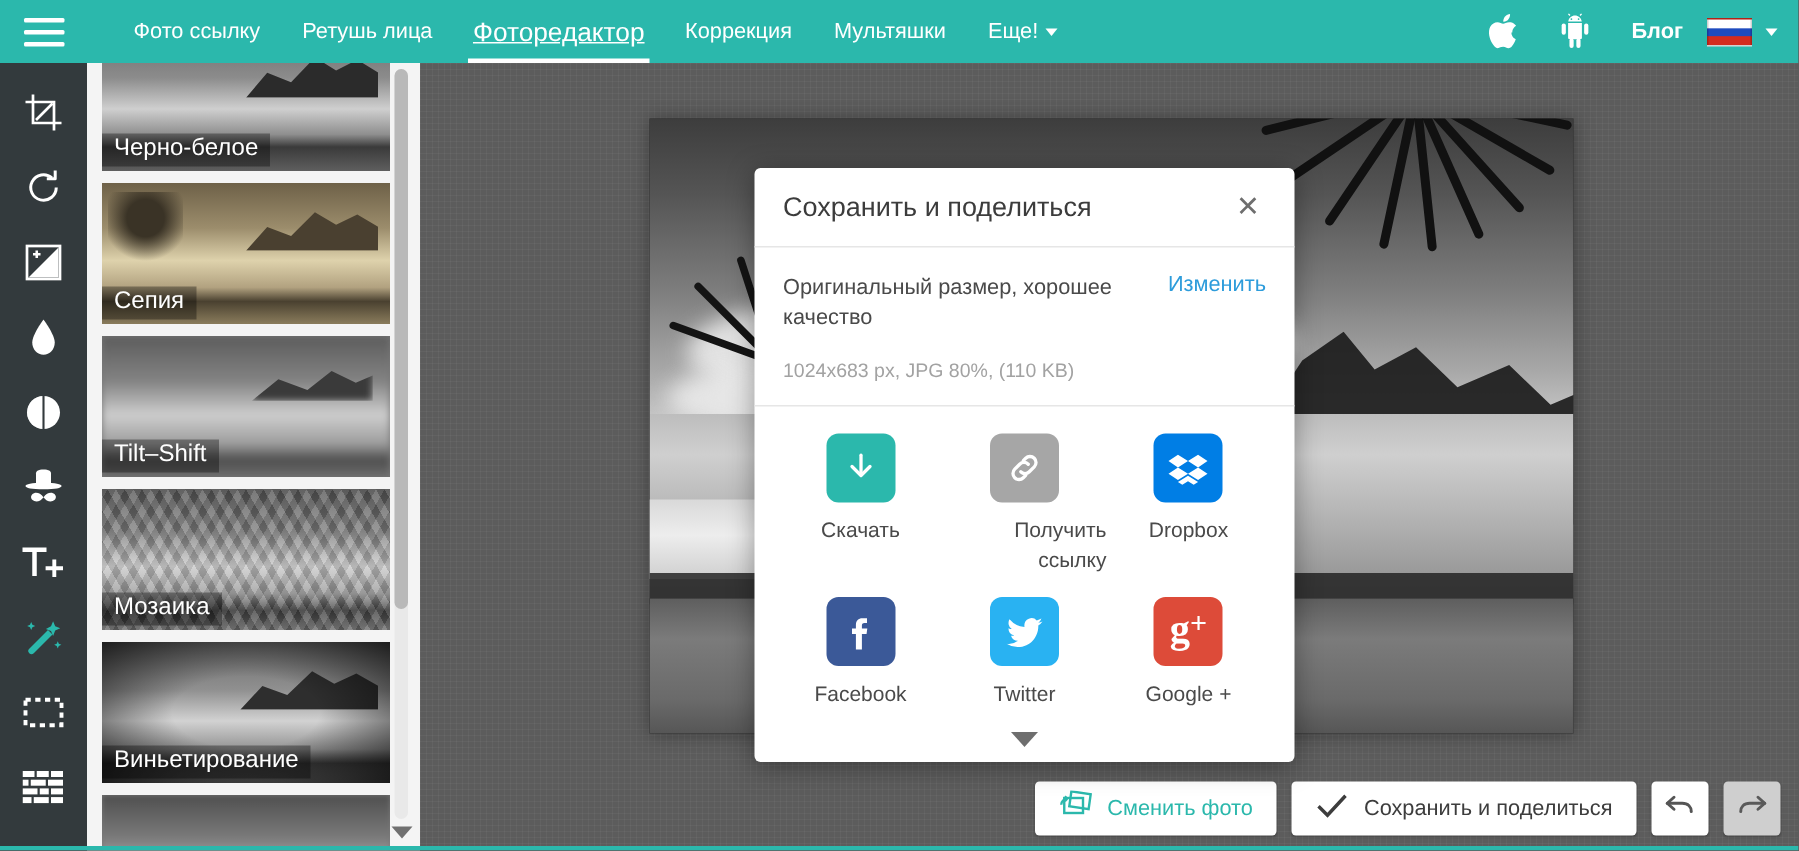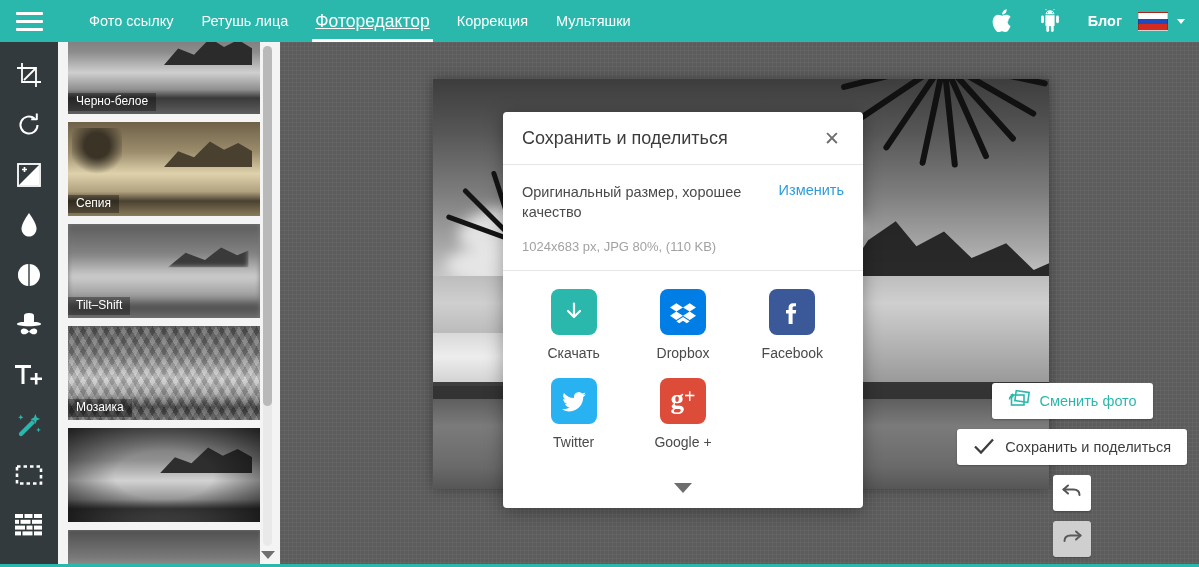--- a/index.html
+++ b/index.html
@@ -69,21 +69,21 @@
     position: absolute; left: 58px; top: 42px; width: 222px; height: 525px;
     background: #f4f4f4; overflow: hidden; z-index: 20;
   }
   .filters-scroll { position: absolute; left: 0; top: -22px; width: 205px; }
   .thumb {
     position: relative; width: 192px; height: 94px; margin: 0 0 8px 10px;
     overflow: hidden; cursor: pointer; background: #777;
   }
   .thumb .label {
     position: absolute; left: 0; bottom: 3px;
-    color: #fff; font-size: 12px; padding: 1px 8px 3px 8px;
+    color: #fff; font-size: 16px; padding: 1px 8px 3px 8px;
     background: rgba(0,0,0,0.34); white-space: nowrap; margin-top: 43px;
   }
   .sb-track {
     position: absolute; right: 8px; top: 4px; width: 9px; height: 500px;
     background: #e9e9e9; border-radius: 5px; cursor: pointer;
   }
   .sb-thumb {
     position: absolute; right: 8px; top: 4px; width: 9px; height: 360px;
     background: #b9b9b9; border-radius: 5px; cursor: pointer;
   }
@@ -142,21 +142,21 @@
   .ph-tree {
     position: absolute; left: 2%; top: 30%; width: 26%; height: 45%;
   }
   .ph-trunk { position: absolute; left: 42%; top: 22%; width: 5px; height: 78%; background: #181818; transform: rotate(5deg); }
   .ph-leaf { position: absolute; left: 44%; top: 20%; width: 46%; height: 5px; background: #141414;
     transform-origin: 0% 50%; border-radius: 3px; }
 
   
   #actionbar {
     position: absolute; right: 12px; bottom: 10px;
-    display: flex; align-items: center; gap: 10px; z-index: 35; flex-direction: column;
+    display: flex; align-items: center; gap: 10px; z-index: 35;
   }
   .abtn {
     height: 36px; background: #ffffff; border-radius: 3px;
     display: flex; align-items: center; padding: 0 16px; gap: 10px;
     cursor: pointer; font-size: 14.5px; color: #3d3d3d; white-space: nowrap;
     box-shadow: 0 1px 2px rgba(0,0,0,0.25);
   }
   .abtn.teal-text { color: #2bb8ac; }
   .iconbtn {
     width: 38px; height: 36px; background: #ffffff; border-radius: 3px;
@@ -228,20 +228,24 @@
       </div>
       <div class="nav-item active">
         <span>Фоторедактор</span>
         <span class="underline"></span>
       </div>
       <div class="nav-item">
         <span>Коррекция</span>
       </div>
       <div class="nav-item">
         <span>Мультяшки</span>
+      </div>
+      <div class="nav-item">
+        <span>Еще!</span>
+        <span class="caret-down"></span>
       </div>
     </div>
 
     <div class="header-right">
       <div class="hicon">
         <svg width="22" height="26" viewBox="0 0 22 26" fill="#ffffff">
           <path d="M17.2 13.6c0-3 2.4-4.4 2.5-4.5-1.4-2-3.5-2.3-4.2-2.3-1.8-.2-3.5 1-4.4 1-0.9 0-2.3-1-3.8-1C5.4 6.8 3.6 7.9 2.6 9.7c-2 3.5-.5 8.7 1.4 11.5.9 1.4 2.1 2.9 3.5 2.9 1.4-.1 1.9-.9 3.6-.9 1.7 0 2.1.9 3.6.9 1.5 0 2.4-1.4 3.3-2.8 1-1.6 1.5-3.2 1.5-3.3-.1 0-2.9-1.1-2.9-4.4z"></path>
           <path d="M14.5 5c.8-1 1.3-2.3 1.2-3.7-1.1.1-2.5.8-3.3 1.7-.7.9-1.4 2.2-1.2 3.5 1.3.1 2.5-.6 3.3-1.5z"></path>
         </svg>
       </div>
@@ -387,20 +391,21 @@
             repeating-linear-gradient(60deg, rgba(255,255,255,.12) 0 5px, rgba(0,0,0,.12) 5px 10px),
             repeating-linear-gradient(-60deg, rgba(255,255,255,.10) 0 5px, rgba(0,0,0,.10) 5px 10px),
             linear-gradient(to bottom,#555 0%,#7e7e7e 30%,#c9c9c9 55%,#9a9a9a 74%,#3f3f3f 86%,#6b6b6b 100%);"></div>
         <div class="label">Мозаика</div>
       </div>
 
       <div class="thumb">
         <div style="position:absolute;inset:0;background:linear-gradient(to bottom,#6a6a6a 0%,#909090 34%,#d2d2d2 56%,#949494 76%,#3c3c3c 86%,#606060 100%);"></div>
         <div style="position:absolute;right:4%;top:8%;width:48%;height:40%;background:#2e2e2e;clip-path:polygon(0 100%,16% 58%,34% 74%,52% 32%,68% 54%,84% 36%,100% 58%,100% 100%);"></div>
         <div style="position:absolute;inset:0;background:radial-gradient(ellipse at 50% 50%, transparent 36%, rgba(0,0,0,.72) 100%);"></div>
+        <div class="label">Виньетирование</div>
       </div>
 
       <div class="thumb">
         <div style="position:absolute;inset:0;background:linear-gradient(to bottom,#4f4f4f 0%,#7a7a7a 30%,#c0c0c0 58%,#8d8d8d 80%,#474747 100%);filter:blur(1.8px);"></div>
 
       </div>
 
     </div>
 
     <div class="sb-track"></div>
@@ -507,20 +512,29 @@
       <div class="share-item">
         <div class="sq" style="background:#2bb8ac;">
           <svg width="24" height="24" viewBox="0 0 24 24" fill="none" stroke="#ffffff" stroke-width="2.2" stroke-linecap="round" stroke-linejoin="round">
             <path d="M12 3.5v13"></path>
               <path d="M6 11l6 6 6-6"></path>
           </svg>
         </div>
         <div class="share-label">Скачать</div>
       </div>
 
+      <div class="share-item">
+        <div class="sq" style="background:#a6a6a6;">
+          <svg width="26" height="26" viewBox="0 0 26 26" fill="none" stroke="#ffffff" stroke-width="2.2" stroke-linecap="round">
+            <path d="M10.5 15.5a4 4 0 0 0 5.7 0l3.3-3.3a4 4 0 0 0-5.7-5.7l-1.6 1.6"></path>
+            <path d="M15.5 10.5a4 4 0 0 0-5.7 0l-3.3 3.3a4 4 0 0 0 5.7 5.7l1.6-1.6"></path>
+          </svg>
+        </div>
+        <div class="share-label">Получить ссылку</div>
+      </div>
 
       <div class="share-item">
         <div class="sq" style="background:#007ee5;">
           <svg width="28" height="26" viewBox="0 0 28 26" fill="#ffffff">
             <path d="M7.3 4.2L1 8.4l6.3 4.2 6.7-4.2zM20.7 4.2L14 8.4l6.7 4.2L27 8.4zM1 16.8l6.3 4.2L14 16.8l-6.7-4.2zM20.7 12.6L14 16.8l6.7 4.2 6.3-4.2zM14 18.1l-6.7 4.2 2.9 1.9 3.8-2.4 3.8 2.4 2.9-1.9z"></path>
           </svg>
         </div>
         <div class="share-label">Dropbox</div>
       </div>
 

